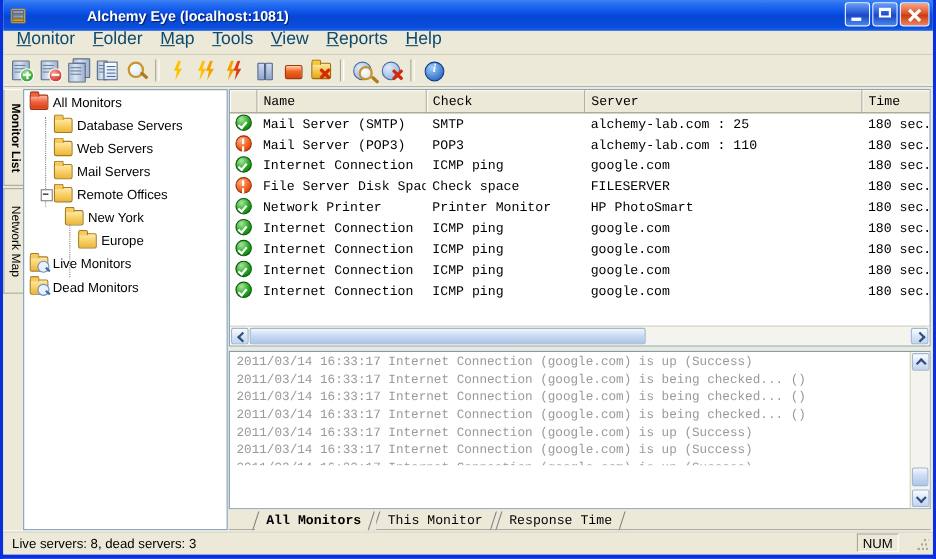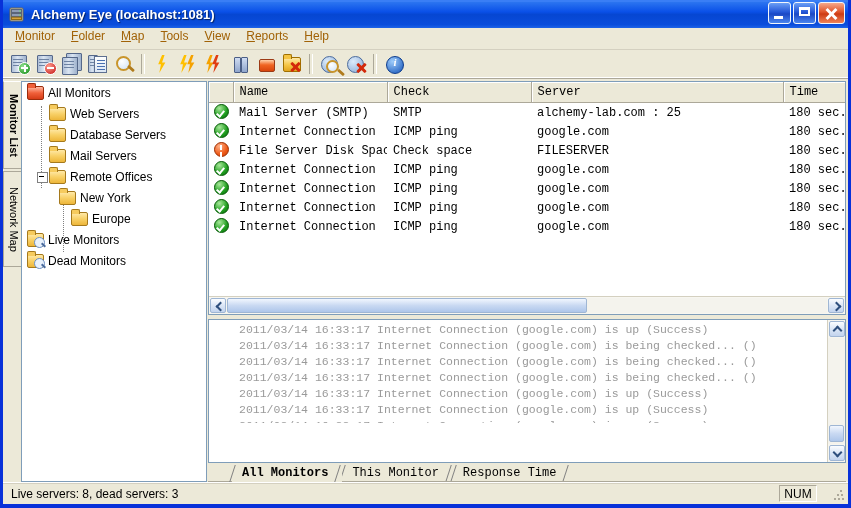--- a/index.html
+++ b/index.html
@@ -30,20 +30,21 @@
     background:#3a7ef5;
   }
   .title-icon{
     width:18px;height:18px;margin-left:5px;margin-right:5px;flex:0 0 18px;
     position:relative;
   }
   .title-text{
     color:#fff;font-weight:bold;font-size:13px;
     text-shadow:1px 1px 1px rgba(0,0,0,.55);
     white-space:nowrap;
+    margin-left:48px;
   }
   .wbtns{position:absolute;right:3px;top:2px;display:flex;gap:2px;}
   .wbtn{
     width:23px;height:22px;border:1px solid #f2f6fb;border-radius:3px;
     box-sizing:border-box;position:relative;
     background:linear-gradient(to bottom,#6a9ef5,#2558d8 45%,#1b48c4 55%,#4a85ee);
   }
   .wbtn.close{
     background:linear-gradient(to bottom,#f6a98a,#e0542a 45%,#cd3b13 55%,#ef8358);
     width:27px;
@@ -57,21 +58,21 @@
   .wbtn.close .g:before{transform:rotate(45deg);}
   .wbtn.close .g:after{transform:rotate(-45deg);}
 
   
   #menubar{
     flex:0 0 21px;height:21px;display:flex;align-items:center;
     background:#ece9d8;padding-left:4px;
     border-bottom:1px solid #d4d0c0;
   }
   .menu-item{
-    padding:2px 8px 8px 8px;font-size:12px;color:#a16207;cursor:default;white-space:nowrap;
+    padding:2px 8px 8px 8px;font-size:16px;color:#0c4a6e;cursor:default;white-space:nowrap;
   }
   .menu-item u{text-decoration:underline;}
 
   
   #toolbar{
     flex:0 0 28px;height:28px;display:flex;align-items:center;
     background:#ece9d8;padding-left:4px;
     border-bottom:1px solid #aca899;
     box-shadow:inset 0 -1px 0 #fff;
   }
@@ -206,21 +207,21 @@
   .sbtrack{flex:1 1 auto;height:15px;position:relative;background:#f4f3ed;}
   .sbthumb{position:absolute;top:0;height:15px;border:1px solid #9fb6d4;border-radius:2px;box-sizing:border-box;
     background:linear-gradient(to bottom,#f1f6fe,#c9d9f2 50%,#aec6ea);}
 
   
   #logwrap{
     flex:1 1 auto;margin-top:4px;border:1px solid #7f9db9;background:#fff;box-sizing:border-box;
     display:flex;min-height:0;position:relative;
   }
   #logtext{flex:1 1 auto;padding:2px 0 0 6px;overflow:hidden;min-width:0;}
-  .logline{height:16px;line-height:16px;font-size:11.5px;color:#9a9a9a;white-space:nowrap;margin-left:24px;}
+  .logline{height:16px;line-height:16px;font-size:11.5px;color:#9a9a9a;white-space:nowrap;}
   .logline.clip{height:5px;overflow:hidden;}
   #vsb{flex:0 0 17px;width:17px;display:flex;flex-direction:column;border-left:1px solid #d4d0c0;background:#f7f6f0;}
   .vtrack{flex:1 1 auto;position:relative;background:#f4f3ed;}
   .vthumb{position:absolute;left:1px;right:1px;height:17px;border:1px solid #9fb6d4;border-radius:2px;box-sizing:border-box;
     background:linear-gradient(to bottom,#f1f6fe,#c9d9f2 50%,#aec6ea);}
 
   
   #btabs{flex:0 0 19px;height:19px;display:flex;align-items:flex-end;padding-left:24px;
     background:#ece9d8;position:relative;}
   #btabs:after{content:"";position:absolute;left:0;right:0;bottom:0;height:1px;background:#aca899;}
@@ -384,27 +385,27 @@
         <span class="tn-ico">
             <span class="folder red"></span>
           </span>
         <span>All Monitors</span>
       </div>
 
       <div class="tnode" style="padding-left:26px;">
         <span class="tn-ico">
             <span class="folder"></span>
           </span>
+        <span>Database Servers</span>
+      </div>
+      <div class="tnode" style="padding-left:26px;">
+        <span class="tn-ico">
+            <span class="folder"></span>
+          </span>
         <span>Web Servers</span>
-      </div>
-      <div class="tnode" style="padding-left:26px;">
-        <span class="tn-ico">
-            <span class="folder"></span>
-          </span>
-        <span>Database Servers</span>
       </div>
       <div class="tnode" style="padding-left:26px;">
         <span class="tn-ico">
             <span class="folder"></span>
           </span>
         <span>Mail Servers</span>
       </div>
       <div class="tnode" style="padding-left:26px;">
         <span class="texp" style="left:15px;top:6px;"></span>
         <span class="tn-ico">
@@ -466,31 +467,45 @@
           </thead>
           <tbody id="list-body">
               <tr>
                 <td class="st"><span class="dot up"></span></td>
                 <td>Mail Server (SMTP)</td>
                 <td>SMTP</td>
                 <td>alchemy-lab.com : 25</td>
                 <td>180 sec.</td>
               </tr>
               <tr>
+                <td class="st"><span class="dot down"></span></td>
+                <td>Mail Server (POP3)</td>
+                <td>POP3</td>
+                <td>alchemy-lab.com : 110</td>
+                <td>180 sec.</td>
+              </tr>
+              <tr>
                 <td class="st"><span class="dot up"></span></td>
                 <td>Internet Connection</td>
                 <td>ICMP ping</td>
                 <td>google.com</td>
                 <td>180 sec.</td>
               </tr>
               <tr>
                 <td class="st"><span class="dot down"></span></td>
                 <td>File Server Disk Space</td>
                 <td>Check space</td>
                 <td>FILESERVER</td>
+                <td>180 sec.</td>
+              </tr>
+              <tr>
+                <td class="st"><span class="dot up"></span></td>
+                <td>Network Printer</td>
+                <td>Printer Monitor</td>
+                <td>HP PhotoSmart</td>
                 <td>180 sec.</td>
               </tr>
               <tr>
                 <td class="st"><span class="dot up"></span></td>
                 <td>Internet Connection</td>
                 <td>ICMP ping</td>
                 <td>google.com</td>
                 <td>180 sec.</td>
               </tr>
               <tr>

